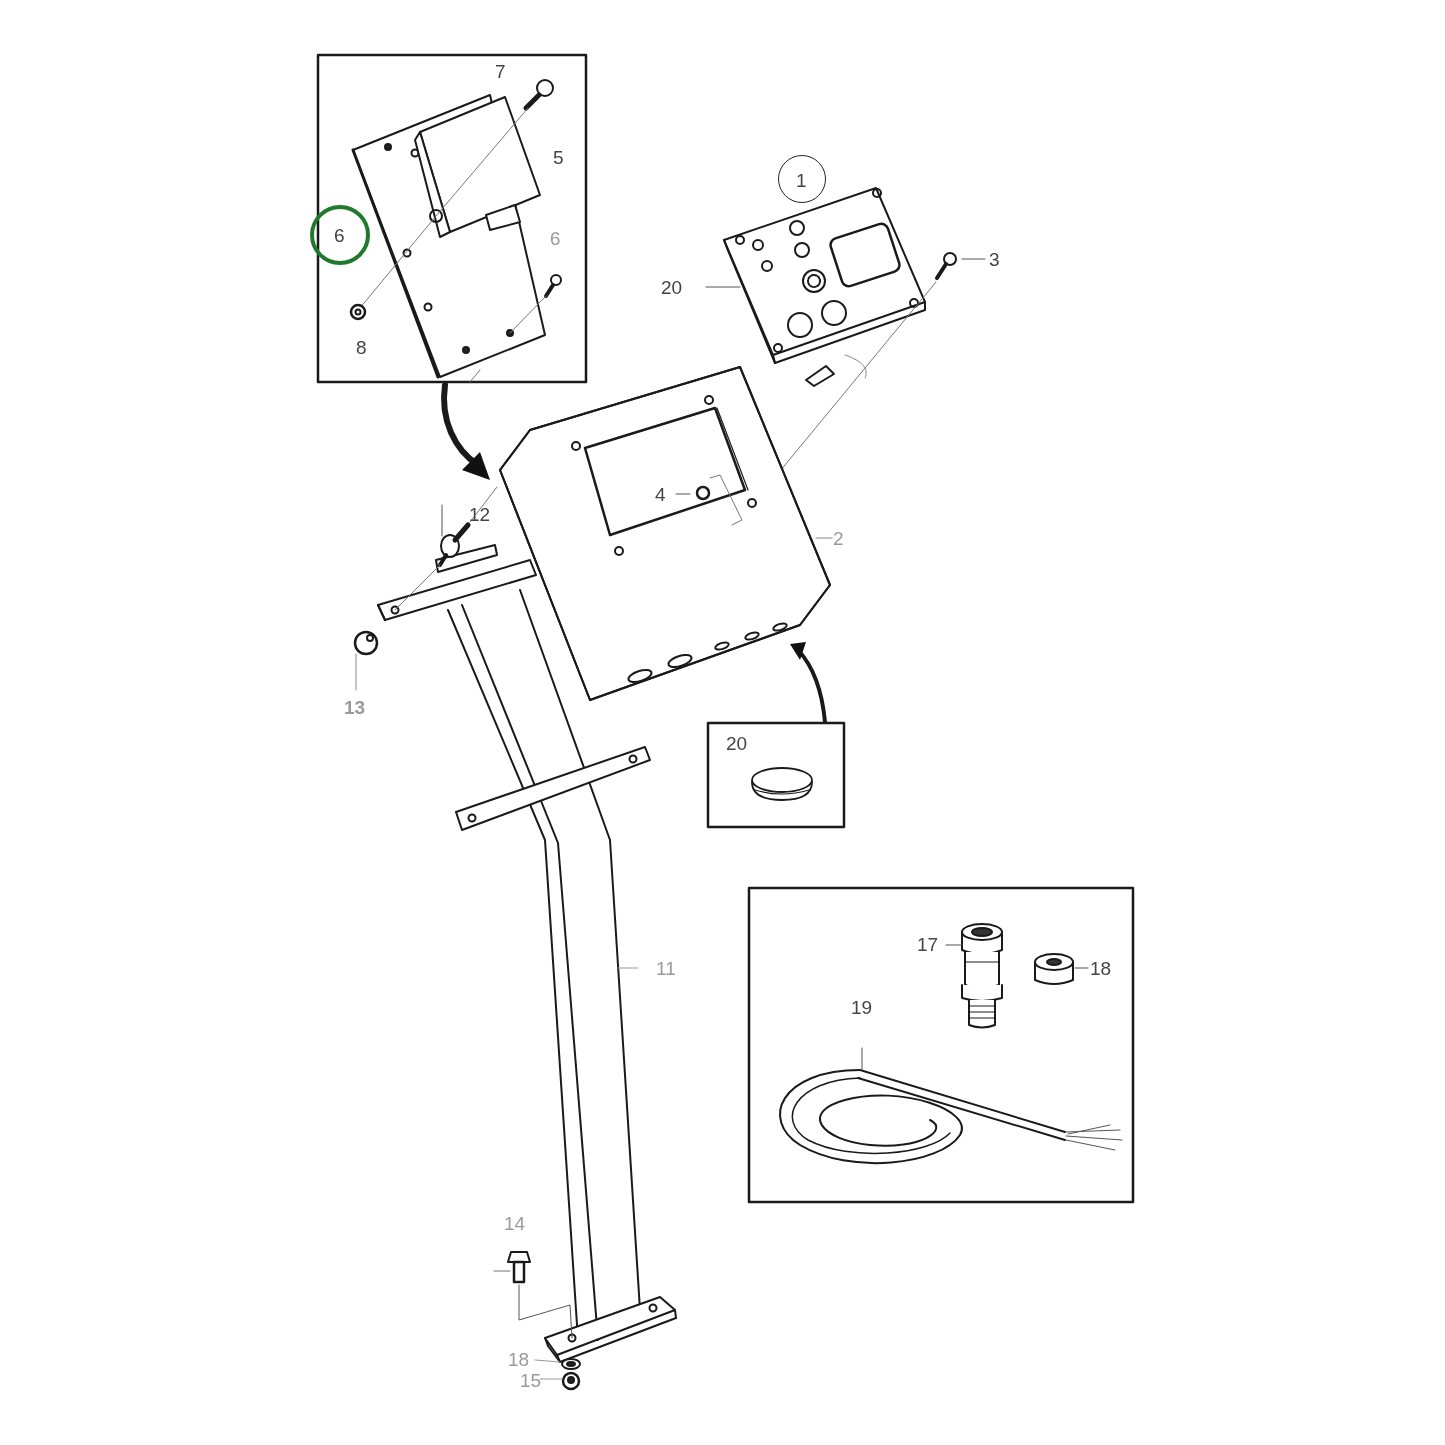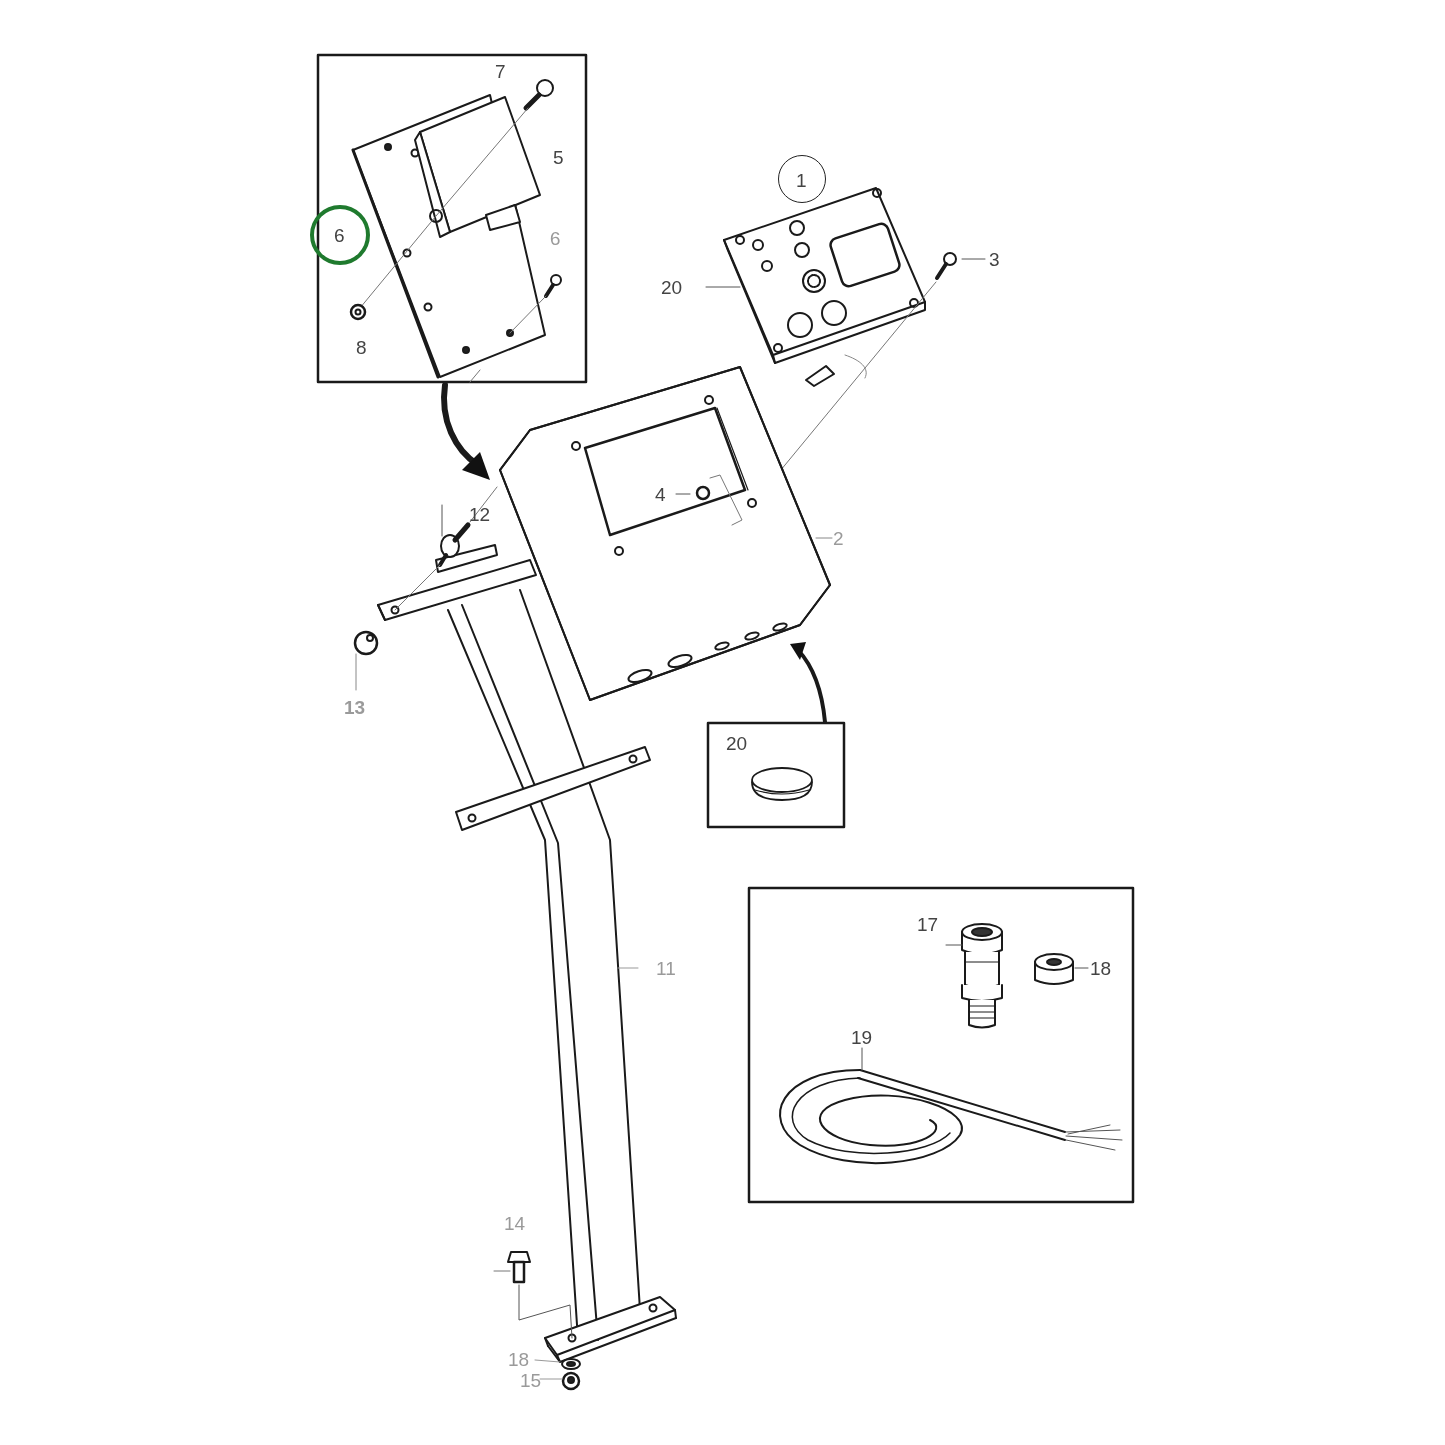--- a/index.html
+++ b/index.html
@@ -230,16 +230,16 @@
 <span class="callout" style="left:495px; top:62px;">7</span>
 <span class="callout" style="left:356px; top:338px;">8</span>
 <span class="callout faint" style="left:550px; top:229px; transform:rotate(180deg);">9</span>
 <span class="callout" style="left:726px; top:734px;">20</span>
 <span class="callout faint" style="left:641px; top:959px;margin-left:15px;">11</span>
 <span class="callout" style="left:431px; top:505px;margin-left:38px;">12</span>
 <span class="callout faint" style="left:344px; top:698px;font-weight:bold;">13</span>
 <span class="callout faint" style="left:466px; top:1214px;margin-left:38px;">14</span>
 <span class="callout faint" style="left:520px; top:1371px;">15</span>
 <span class="callout faint" style="left:508px; top:1350px;">18</span>
-<span class="callout" style="left:917px; top:915px;">17</span>
+<span class="callout" style="left:917px; top:935px;">17</span>
 <span class="callout" style="left:1090px; top:959px;">18</span>
-<span class="callout" style="left:851px; top:1028px;">19</span>
+<span class="callout" style="left:851px; top:998px;">19</span>
 <span class="callout" style="left:661px; top:278px;">20</span>
 
 </body></html>

